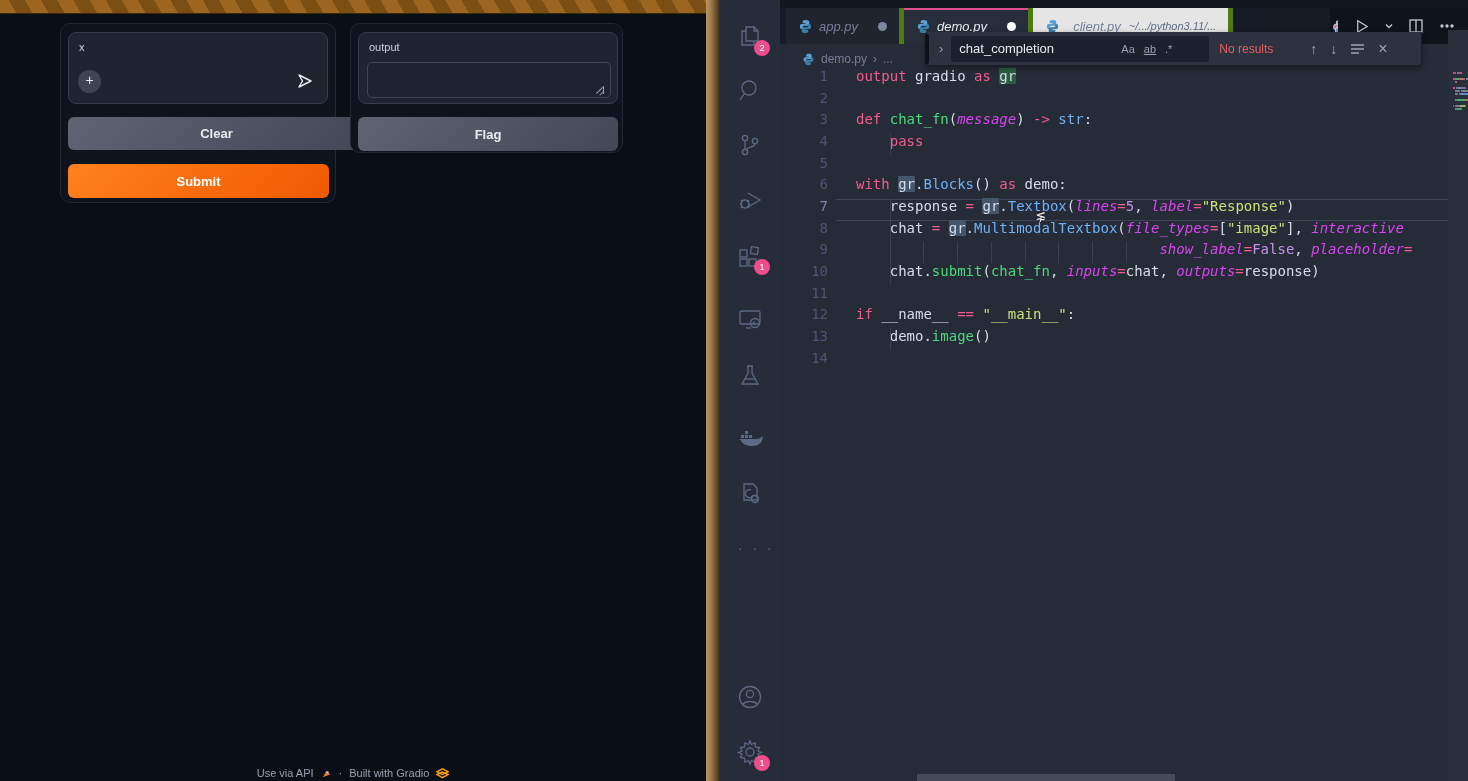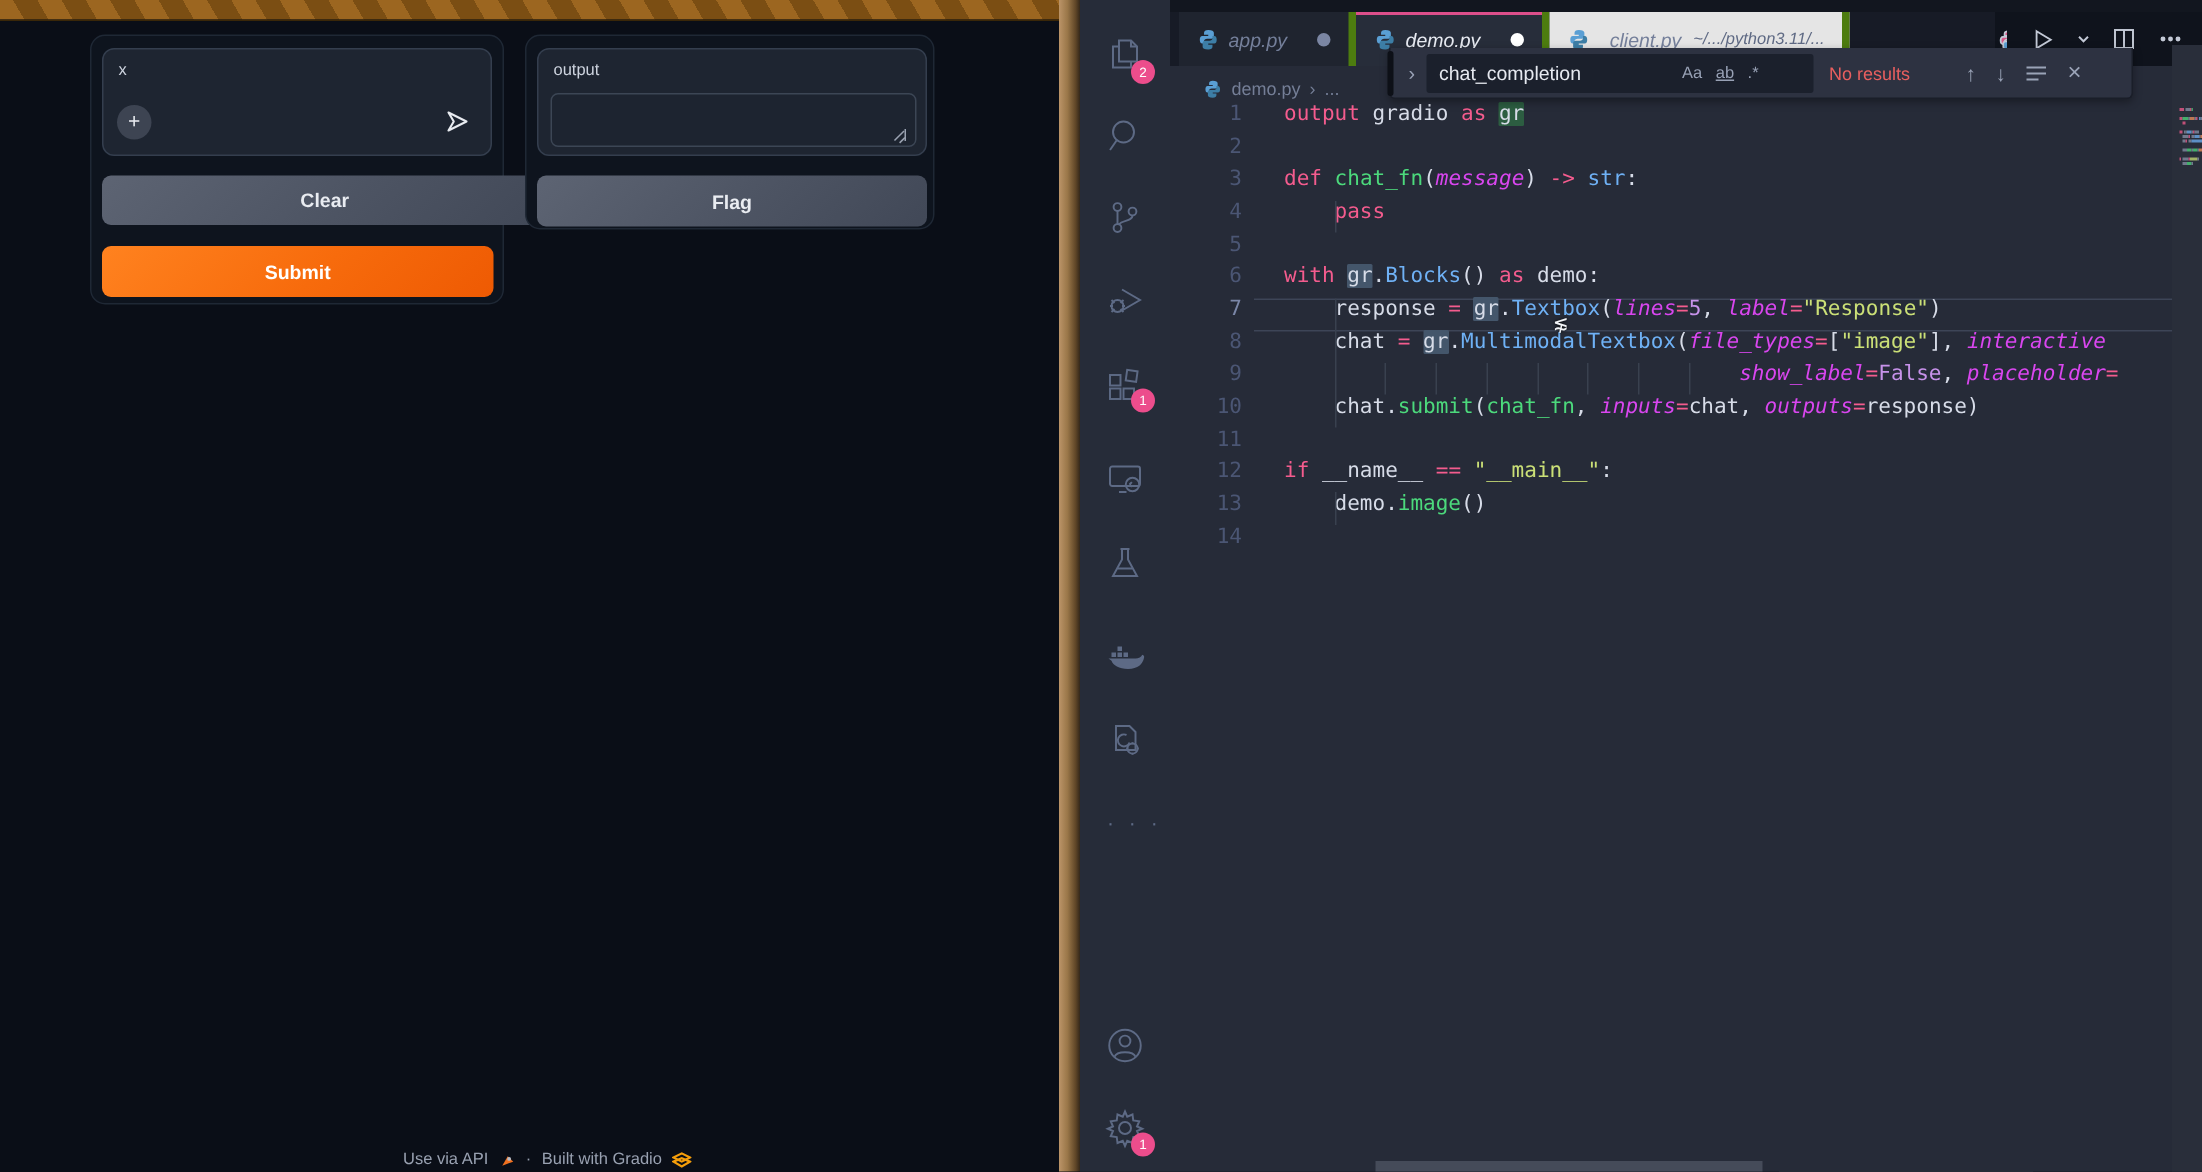--- a/index.html
+++ b/index.html
@@ -26,21 +26,21 @@
     background:linear-gradient(135deg,#ff821f 0%,#f76b0c 55%,#ee5a03 100%);
     color:#ffffff; font-weight:bold; font-size:13px; font-family:"Liberation Sans",sans-serif; }
   #output-textarea { position:absolute; left:8px; top:29px; width:244px; height:36px;
     background:#1d2430; border:1px solid #3c4655; border-radius:5px; resize:none; }
   .resize-grip { position:absolute; right:10px; bottom:32px; width:8px; height:8px;
     border-right:1px solid #9aa2b1; border-bottom:none; }
   .resize-grip::before, .resize-grip::after { content:""; position:absolute; background:#9aa2b1;
     height:1px; transform:rotate(-45deg); }
   .resize-grip::before { width:9px; right:-1px; top:4px; }
   .resize-grip::after { width:5px; right:-1px; top:7px; }
-  #gradio-footer { position:absolute; left:12px; bottom:2px; width:706px; display:flex;
+  #gradio-footer { position:absolute; left:0; bottom:2px; width:706px; display:flex;
     justify-content:center; align-items:center; gap:7px; font-size:11px; color:#99a1b1; }
   #gradio-footer .flink { cursor:pointer; }
 
   
   #window-divider { position:absolute; left:706px; top:0; width:14px; height:781px;
     background:linear-gradient(90deg,#bb9468 0%,#9a7749 40%,#5e4527 80%,#33271a 100%); }
 
   
   #vscode { position:absolute; left:720px; top:0; width:748px; height:781px; background:#262b38; }
   #activity-bar { position:absolute; left:0; top:0; width:60px; height:781px; background:#262c39; }

